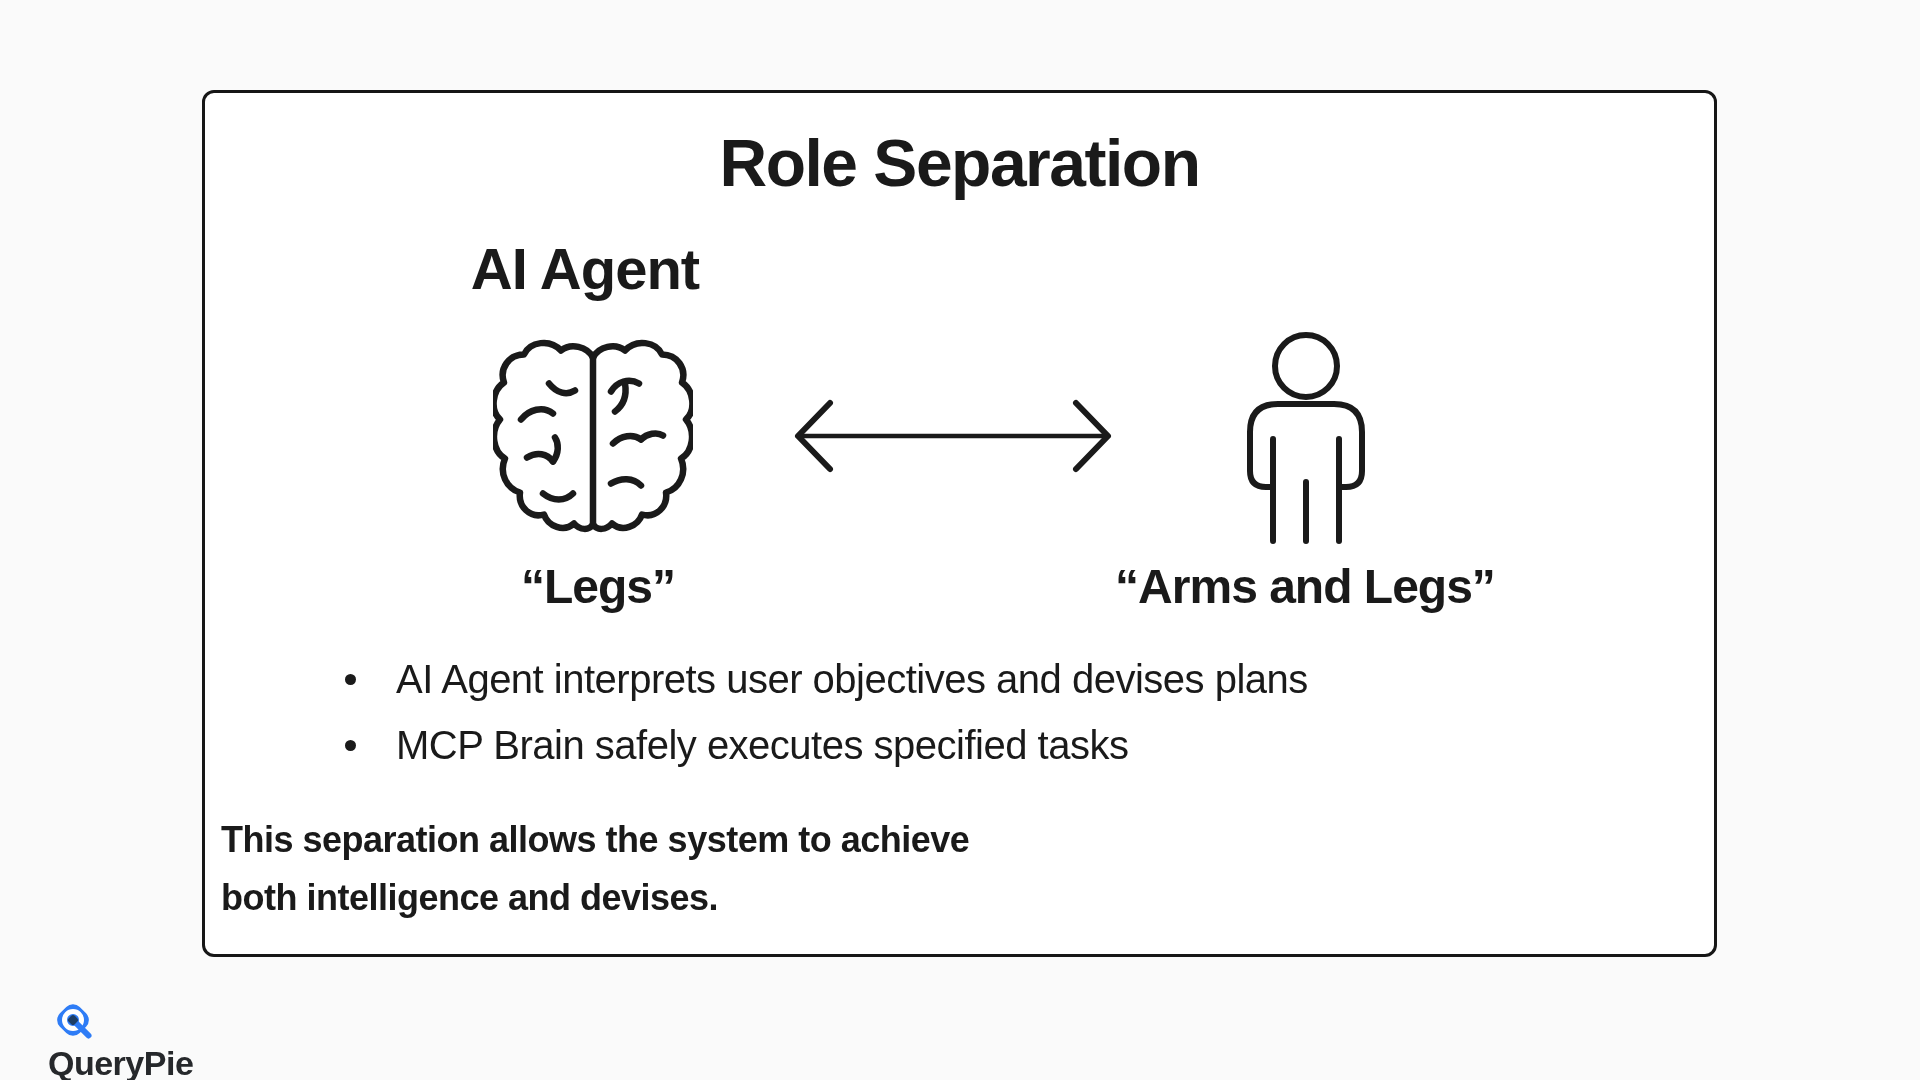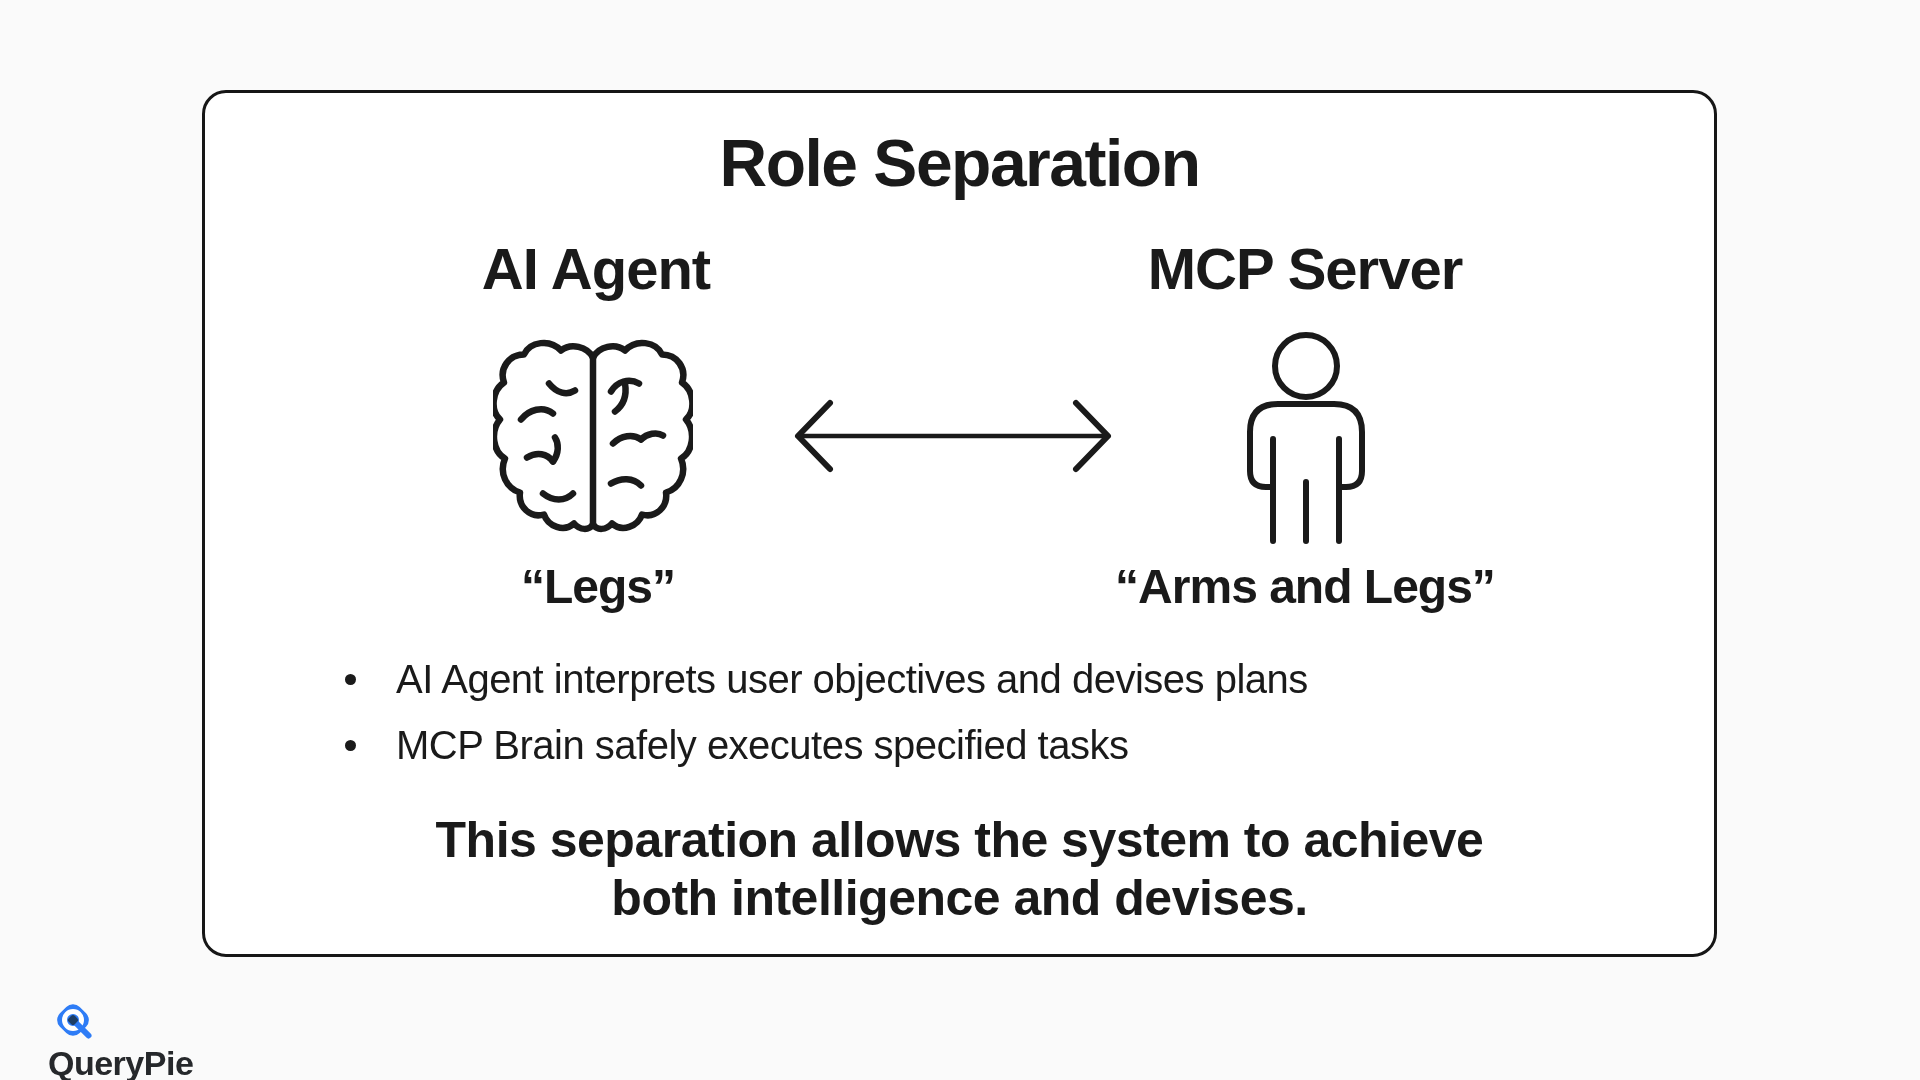--- a/index.html
+++ b/index.html
@@ -9,38 +9,38 @@
     font-family: "Liberation Sans", sans-serif;
     color: #1a1a1a;
     position: relative;
   }
   .card {
     position: absolute;
     left: 202px; top: 90px;
     width: 1515px; height: 867px;
     background: #ffffff;
     border: 3px solid #161616;
-    border-radius: 24px;
+    border-radius: 12px;
   }
   .title {
     position: absolute;
     left: 0; top: 32px; width: 100%;
     text-align: center;
     font-size: 66px; font-weight: 700;
     letter-spacing: -1.5px;
     color: #1a1a1a;
   }
   .col-heading {
     position: absolute;
     top: 142px; width: 520px;
     text-align: center;
     font-size: 58px; font-weight: 700;
     letter-spacing: -1px;
   }
-  .col-heading.left  { left: 131px; text-align: center; }
+  .col-heading.left  { left: 120px; text-align: center; }
   .col-heading.right { left: 840px; }
   .icon-wrap { position: absolute; }
   .brain-wrap  { left: 288px; top: 238px; width: 200px; height: 217px; }
   .person-wrap { left: 1041px; top: 238px; width: 120px; height: 217px; }
   .arrow-wrap  { left: 583px; top: 298px; width: 330px; height: 90px; }
   .caption {
     position: absolute;
     top: 466px; width: 520px;
     text-align: center;
     font-size: 48px; font-weight: 700;
@@ -65,23 +65,23 @@
   }
   .bullet-dot {
     width: 11px; height: 11px;
     border-radius: 50%;
     background: #1a1a1a;
     margin-top: 21px;
     flex: 0 0 auto;
   }
   .closing {
     position: absolute;
-    left: 0; top: 718px; width: 100%;
-    text-align: center;
-    font-size: 50px;
+    left: 16px; top: 718px; width: 100%;
+    text-align: left;
+    font-size: 36px;
     font-weight: 600;
     line-height: 58px;
     letter-spacing: -0.5px;
   }
   .brand {
     position: absolute;
     left: 48px; top: 996px;
     display: flex;
     align-items: flex-start;
     flex-direction: column;
@@ -95,21 +95,20 @@
   svg { display: block; }
 </style>
 </head>
 <body>
 
 <div class="card">
 
   <div class="title">Role Separation</div>
 
   <div class="col-heading left">AI Agent</div>
-  <div class="col-heading right">MCP Server</div>
 
   <div class="icon-wrap brain-wrap">
     <svg width="200" height="217" viewBox="0 0 200 212" fill="none" stroke="#1a1a1a" stroke-width="6.5" stroke-linecap="round" stroke-linejoin="round">
 
       <path d="M 100 24
                C 94 13, 78 9, 68 17
                C 57 5, 37 8, 31 21
                C 16 21, 6 35, 11 49
                C -1 57, -3 77, 7 86
                C -3 98, 0 118, 12 125

